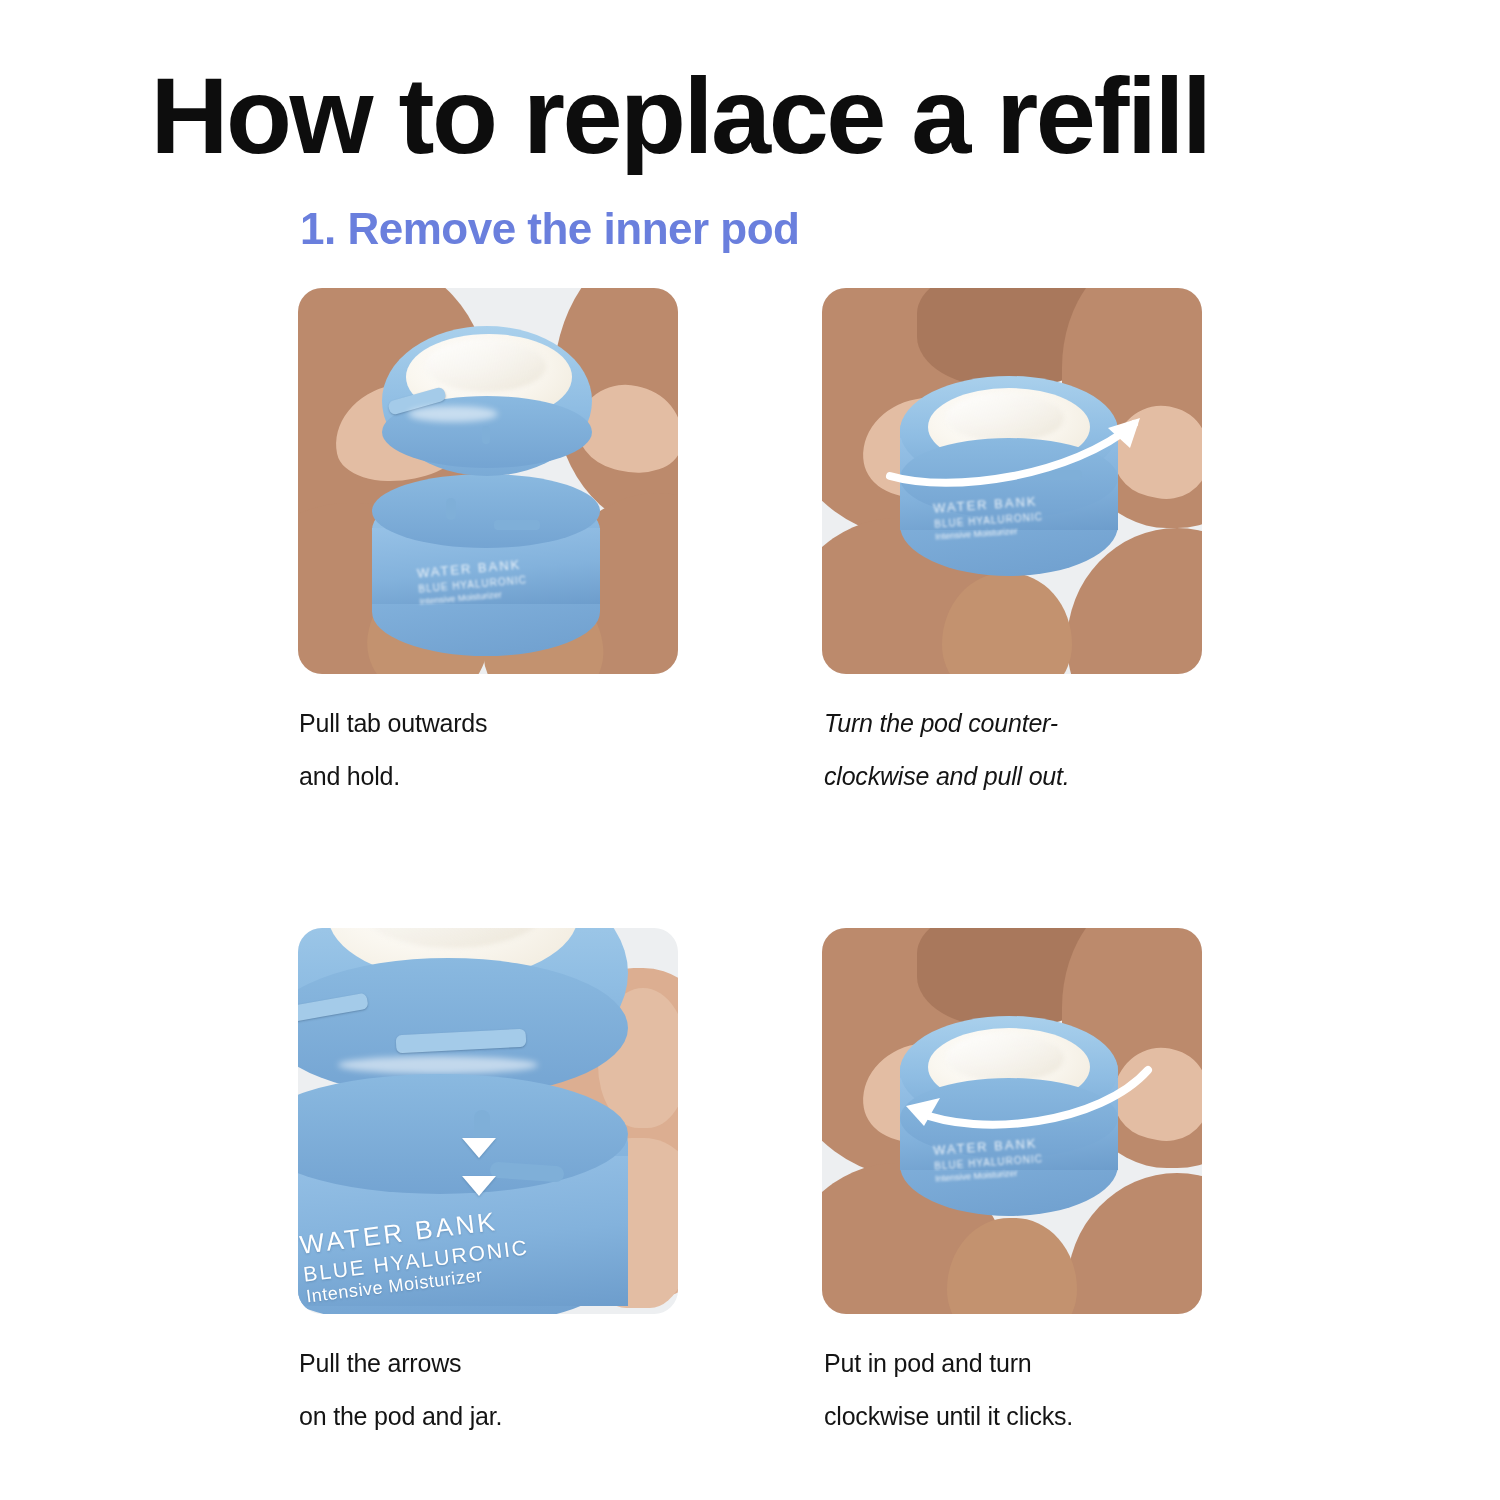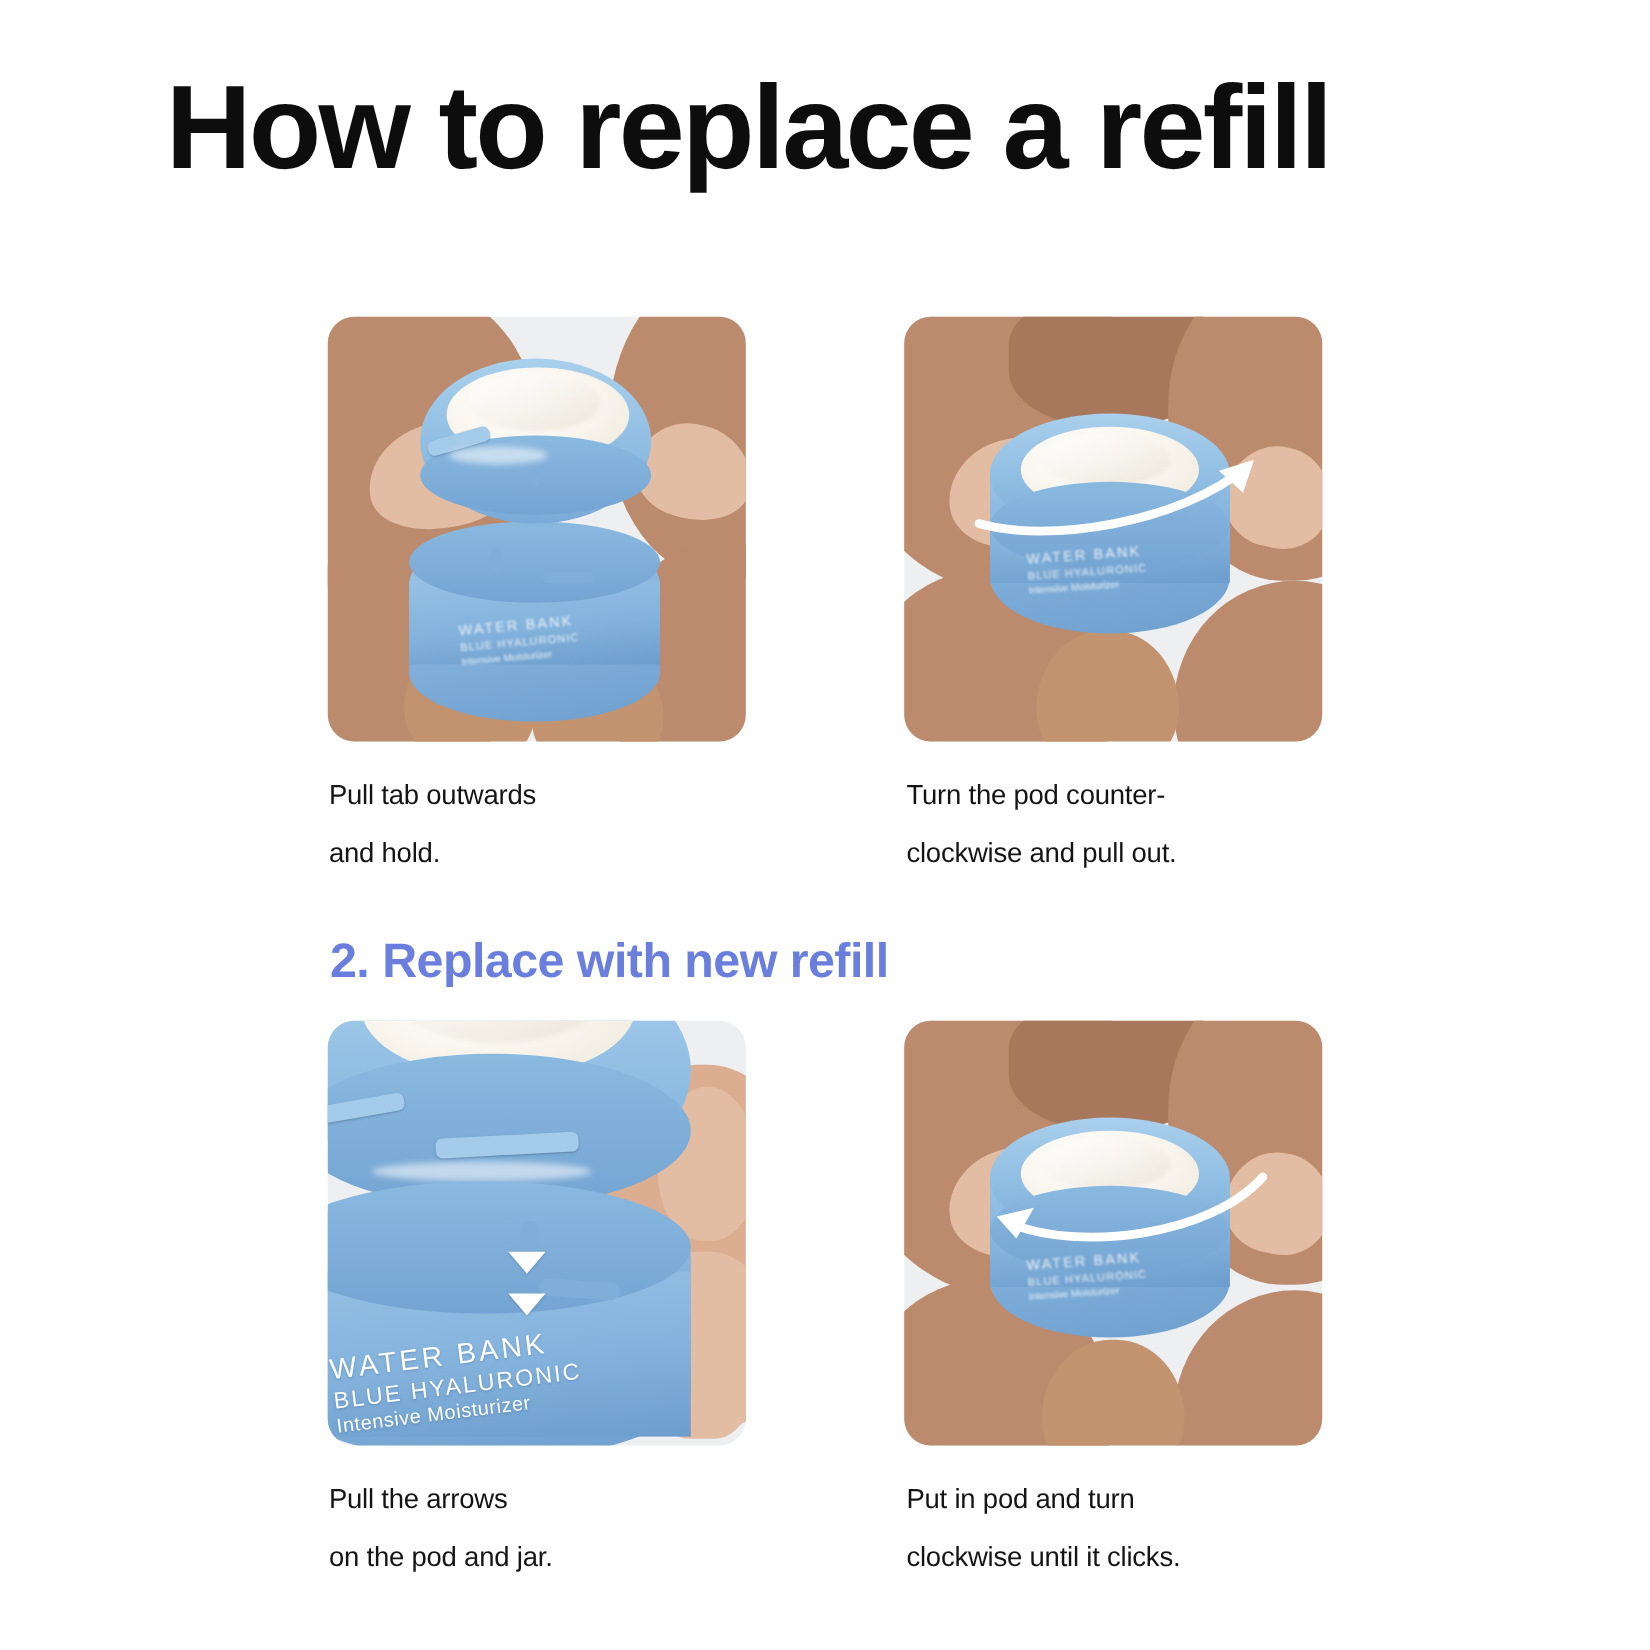--- a/index.html
+++ b/index.html
@@ -173,31 +173,32 @@
   .caption {
     position: absolute;
     font-size: 25px;
     font-weight: 300;
     line-height: 53px;
     color: #141414;
     letter-spacing: -0.2px;
     white-space: pre-line;
   }
   .c1 { left: 299px; top: 697px; }
-  .c2 { left: 824px; top: 697px; }
+  .c2 { left: 824px; top: 697px; font-style: italic; }
   .c3 { left: 299px; top: 1337px; }
   .c4 { left: 824px; top: 1337px; }
 </style>
 </head>
 <body>
 
 <div class="page">
 
   <div class="title">How to replace a refill</div>
 
+  <div class="step-heading step-1">1. Remove the inner pod</div>
 
   <div class="panel p1">
     <div class="stage">
 
       <div class="hand dark" style="left:-60px; top:-30px; width:250px; height:300px; border-radius:50% 50% 42% 58% / 55% 45% 50% 50%;"></div>
       <div class="finger pale" style="left:36px; top:96px; width:136px; height:96px; transform:rotate(-12deg); border-radius:50% 46% 44% 52% / 58% 55% 45% 42%;"></div>
       <div class="hand dark" style="left:-70px; top:215px; width:230px; height:230px; border-radius:55% 45% 50% 50%;"></div>
 
       <div class="hand dark" style="left:255px; top:-40px; width:210px; height:280px; border-radius:45% 55% 50% 50% / 50% 50% 50% 50%;"></div>
       <div class="finger pale" style="left:280px; top:98px; width:106px; height:86px; transform:rotate(14deg); border-radius:46% 50% 52% 44% / 55% 58% 42% 45%;"></div>
@@ -259,21 +260,20 @@
         <path d="M258,20 L226,30 L248,50 Z" fill="#ffffff"></path>
       </svg>
     </div>
   </div>
 
   <div class="caption c1">Pull tab outwards
 and hold.</div>
   <div class="caption c2">Turn the pod counter-
 clockwise and pull out.</div>
 
-  <div class="step-heading step-2">2. Replace with new refill</div>
 
   <div class="panel p3">
     <div class="stage">
 
       <div class="hand light" style="left:250px; top:40px; width:200px; height:330px; border-radius:45% 55% 50% 50%;"></div>
       <div class="finger pale" style="left:280px; top:210px; width:120px; height:170px; border-radius:45% 45% 40% 40% / 35% 35% 60% 60%;"></div>
       <div class="finger pale" style="left:300px; top:60px; width:90px; height:140px; border-radius:50% 50% 45% 45%;"></div>
 
       <div class="ring" style="left:-30px; top:-70px; width:360px; height:230px;"></div>
       <div class="cream" style="left:30px; top:-78px; width:250px; height:130px;"></div>

